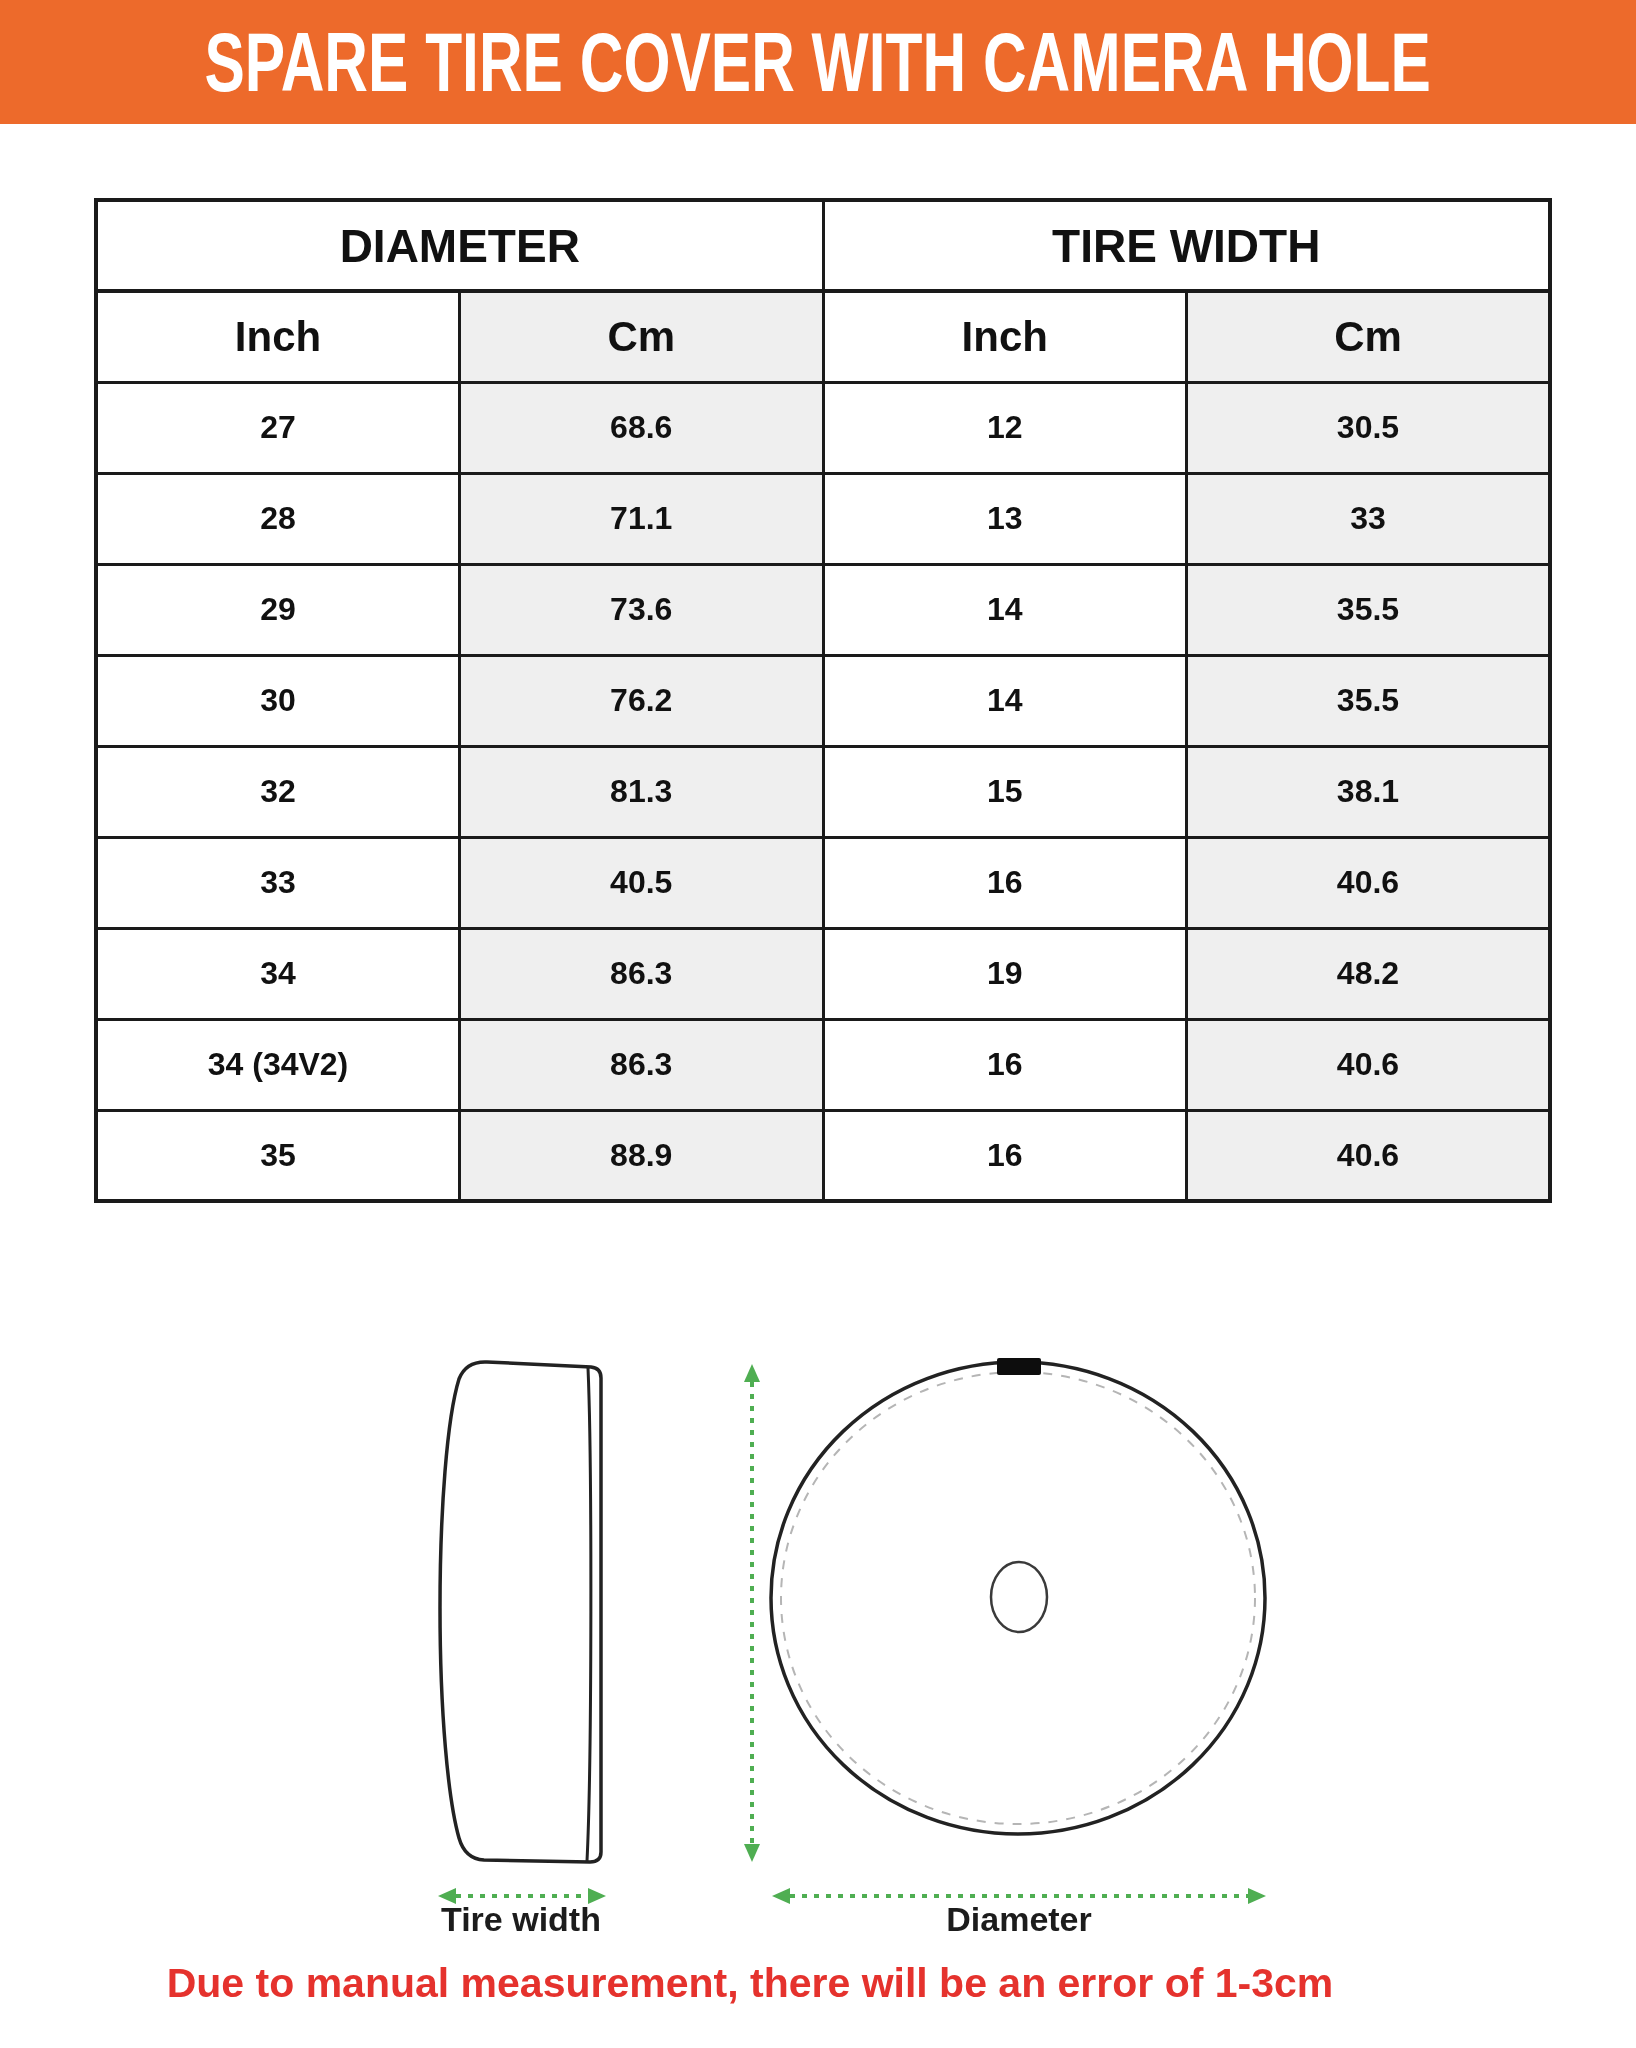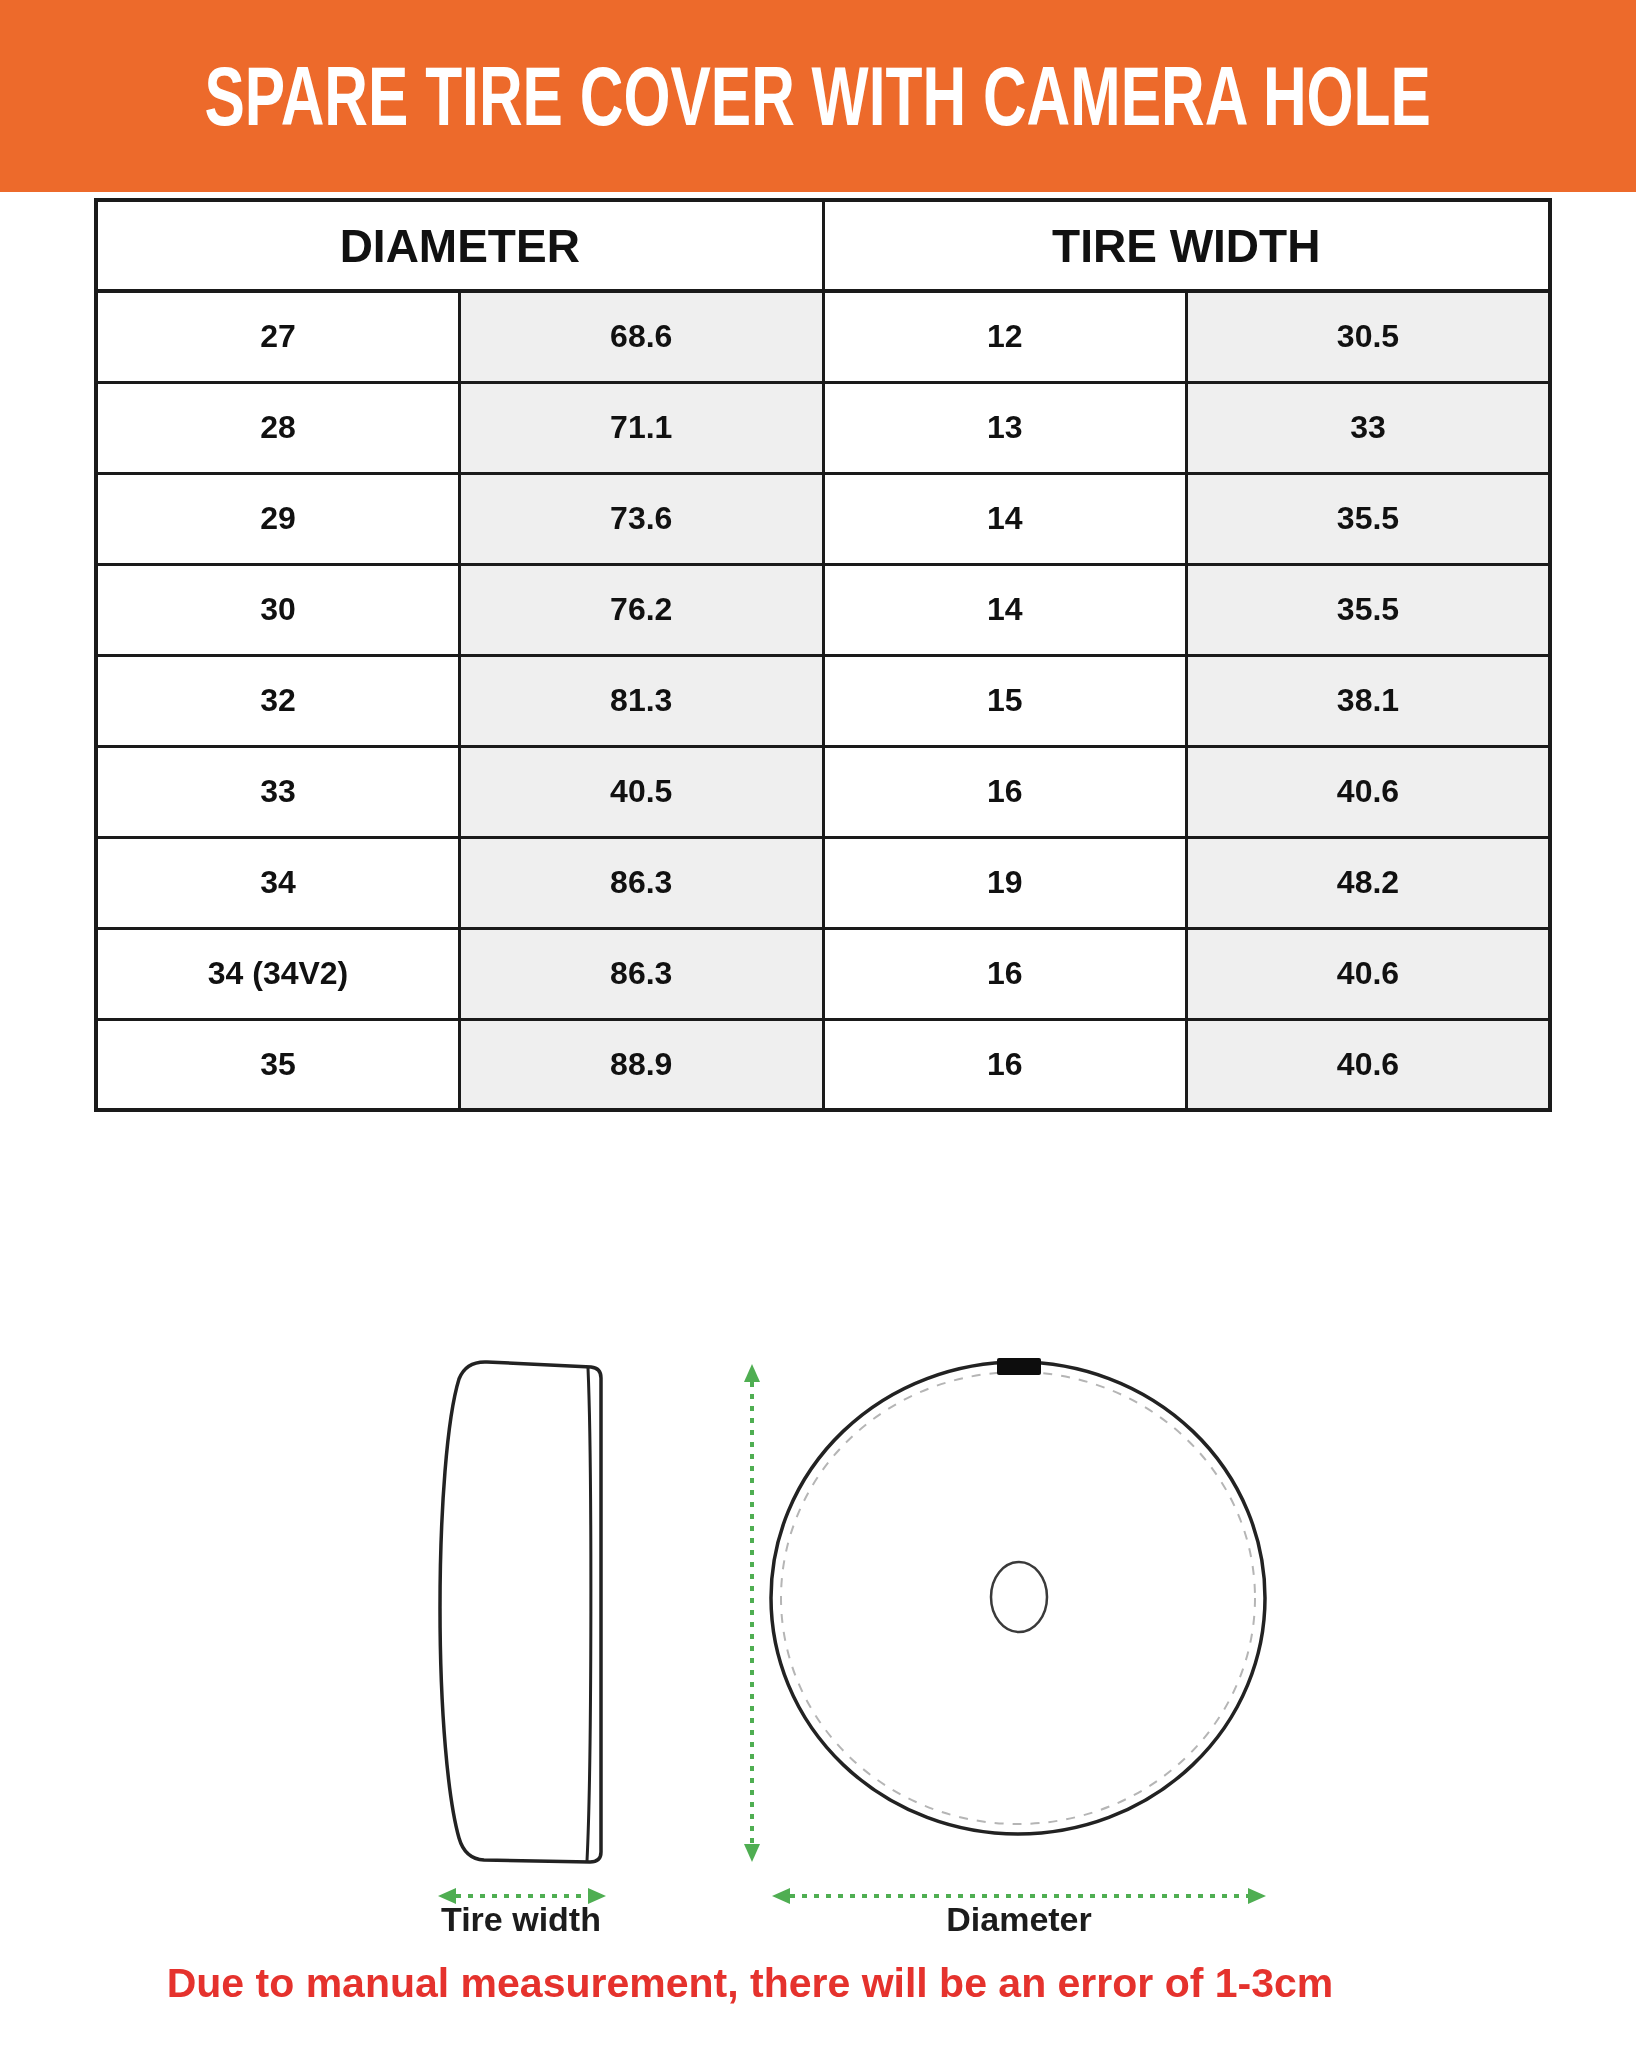--- a/index.html
+++ b/index.html
@@ -8,21 +8,21 @@
     width: 1636px; height: 2048px;
     position: relative;
     background: #ffffff;
     overflow: hidden;
     font-family: "Liberation Sans", sans-serif;
   }
 
   
   .banner {
     position: absolute; left: 0; top: 0;
-    width: 1636px; height: 192px;
+    width: 1636px; height: 124px;
     background: #ED6A2B;
     display: flex; align-items: center; justify-content: center;
   }
   .banner h1 {
     margin: 0;
     color: #ffffff;
     font-size: 84px;
     font-weight: 800;
     letter-spacing: 0px;
     white-space: nowrap;
@@ -94,20 +94,26 @@
     <col style="width:25%">
       <col style="width:25%">
       <col style="width:25%">
       <col style="width:25%">
   </colgroup>
   <tbody>
     <tr class="group-row">
       <td colspan="2">DIAMETER</td>
       <td colspan="2">TIRE WIDTH</td>
     </tr>
+    <tr class="sub-row">
+      <td>Inch</td>
+      <td class="shaded">Cm</td>
+      <td>Inch</td>
+      <td class="shaded">Cm</td>
+    </tr>
     <tr class="data-row">
       <td>27</td>
       <td class="shaded">68.6</td>
       <td>12</td>
       <td class="shaded">30.5</td>
     </tr>
     <tr class="data-row">
       <td>28</td>
       <td class="shaded">71.1</td>
       <td>13</td>

